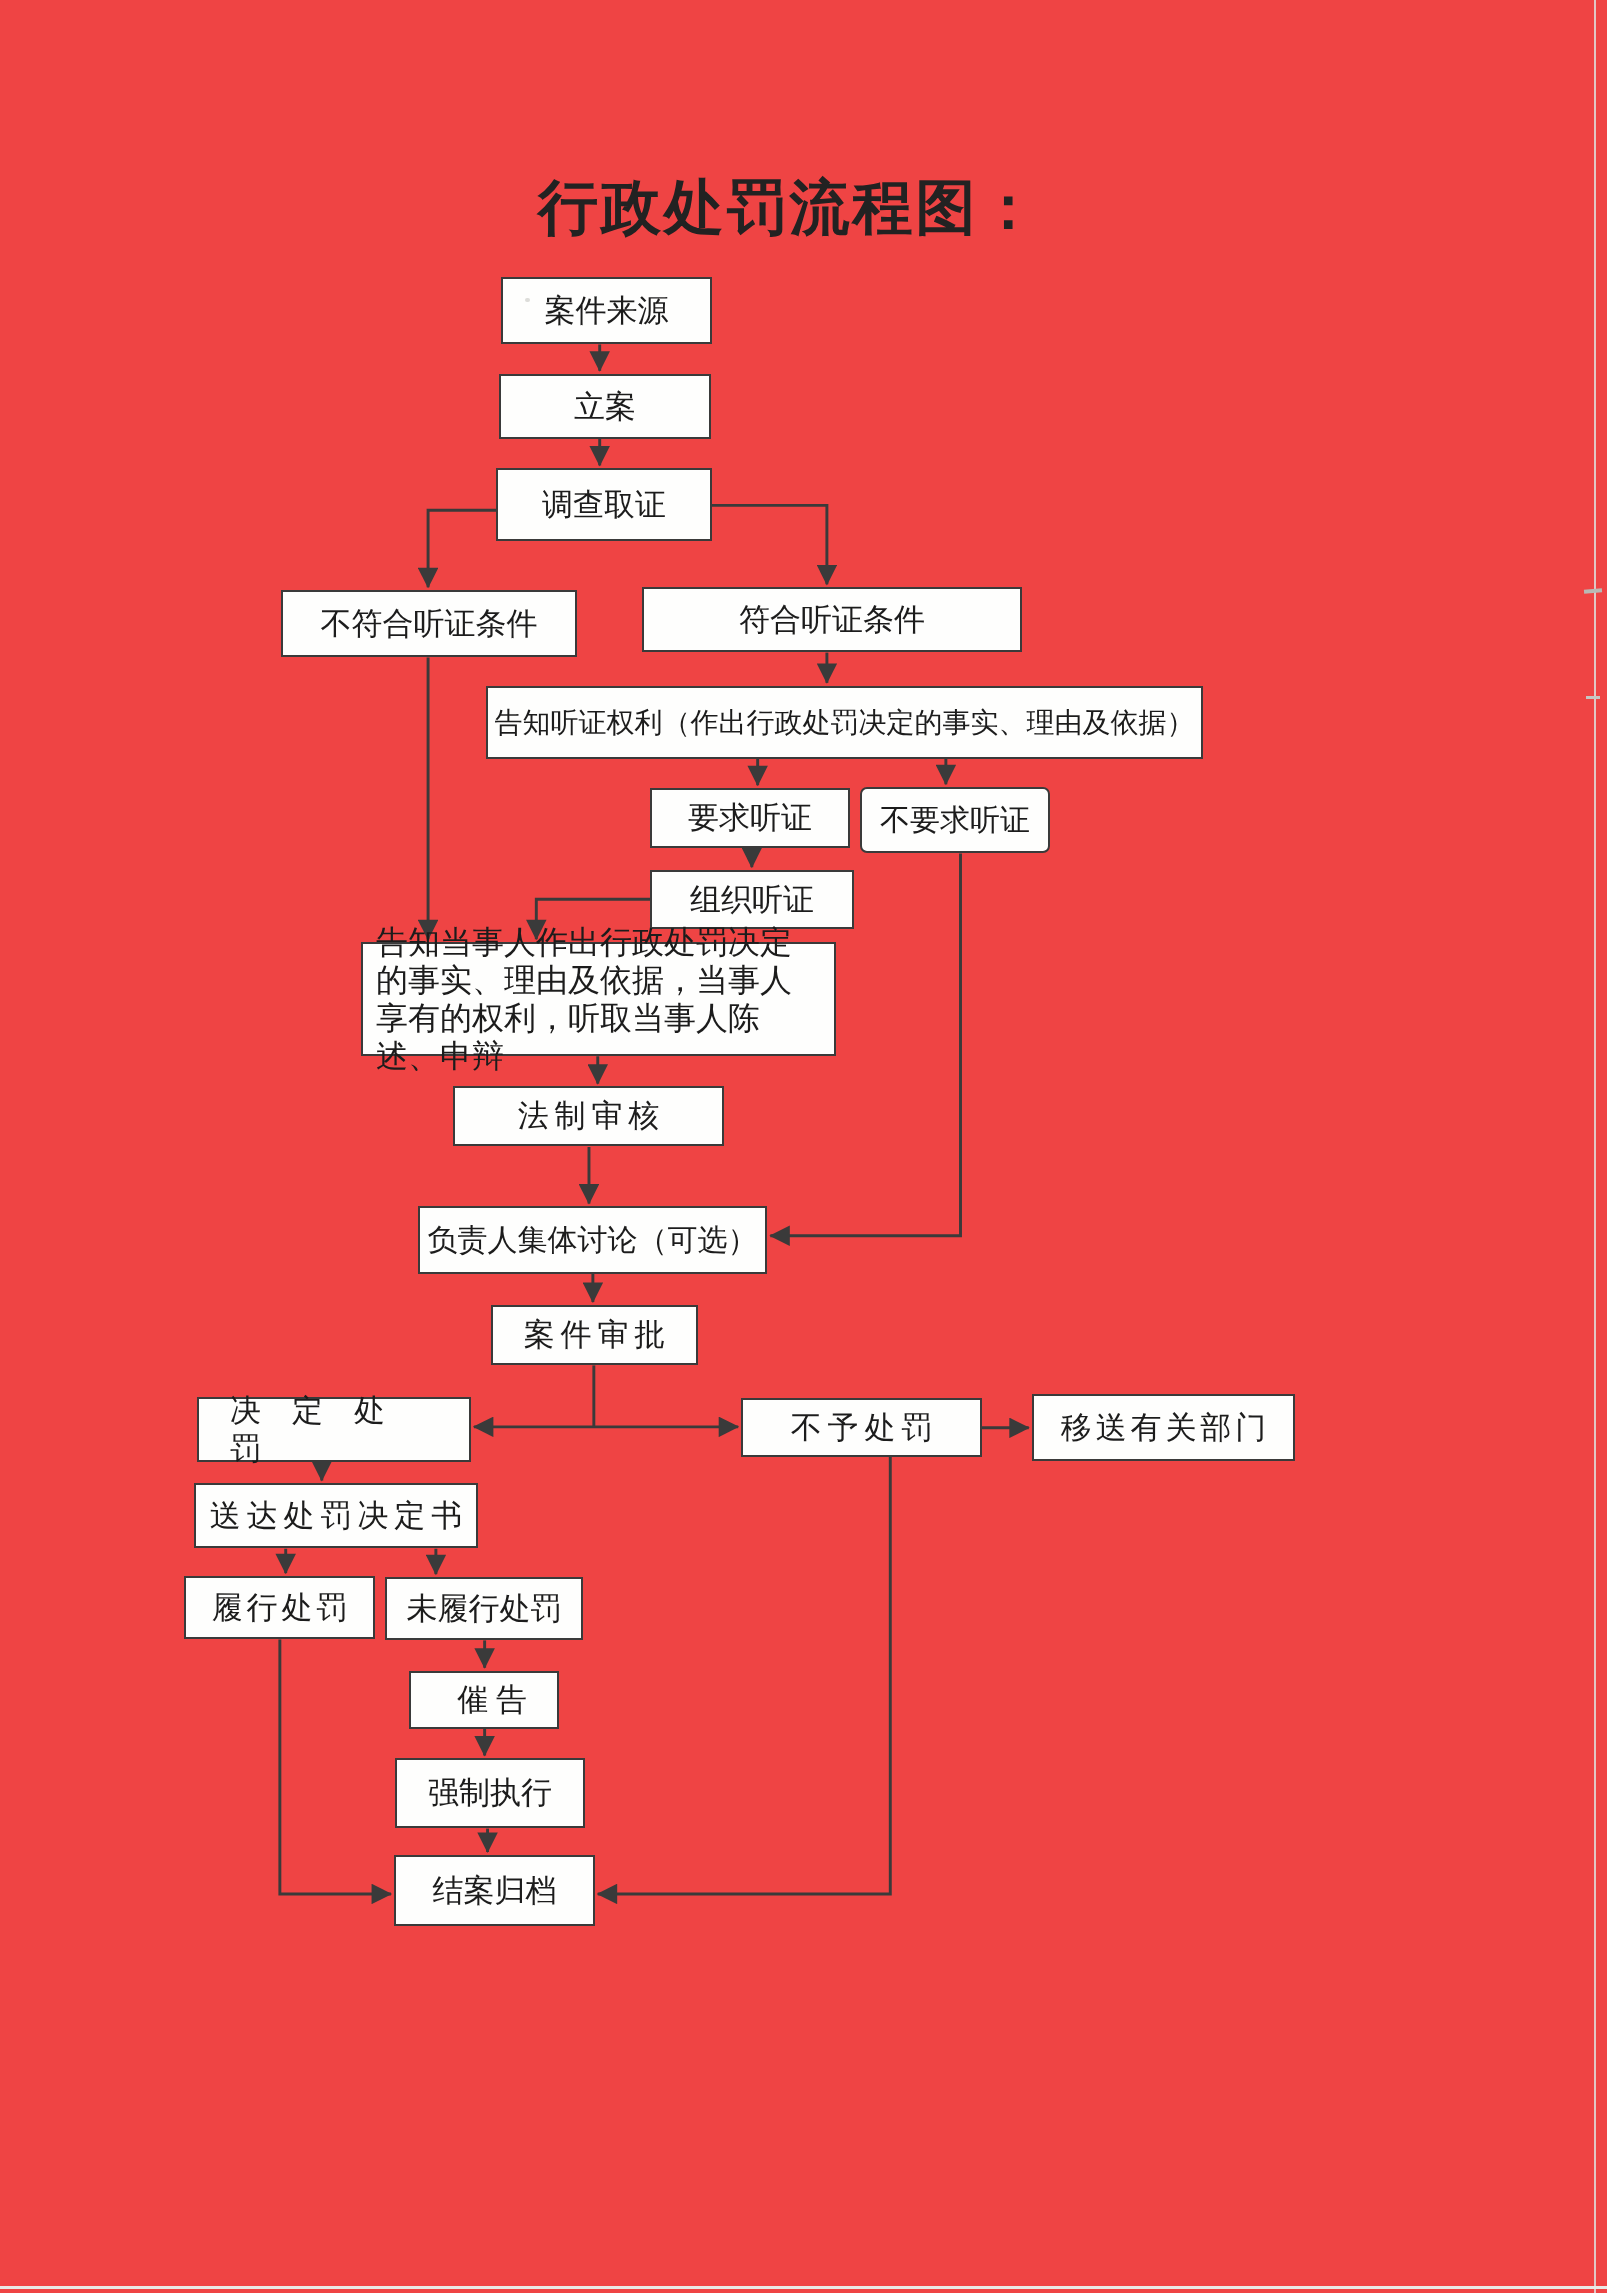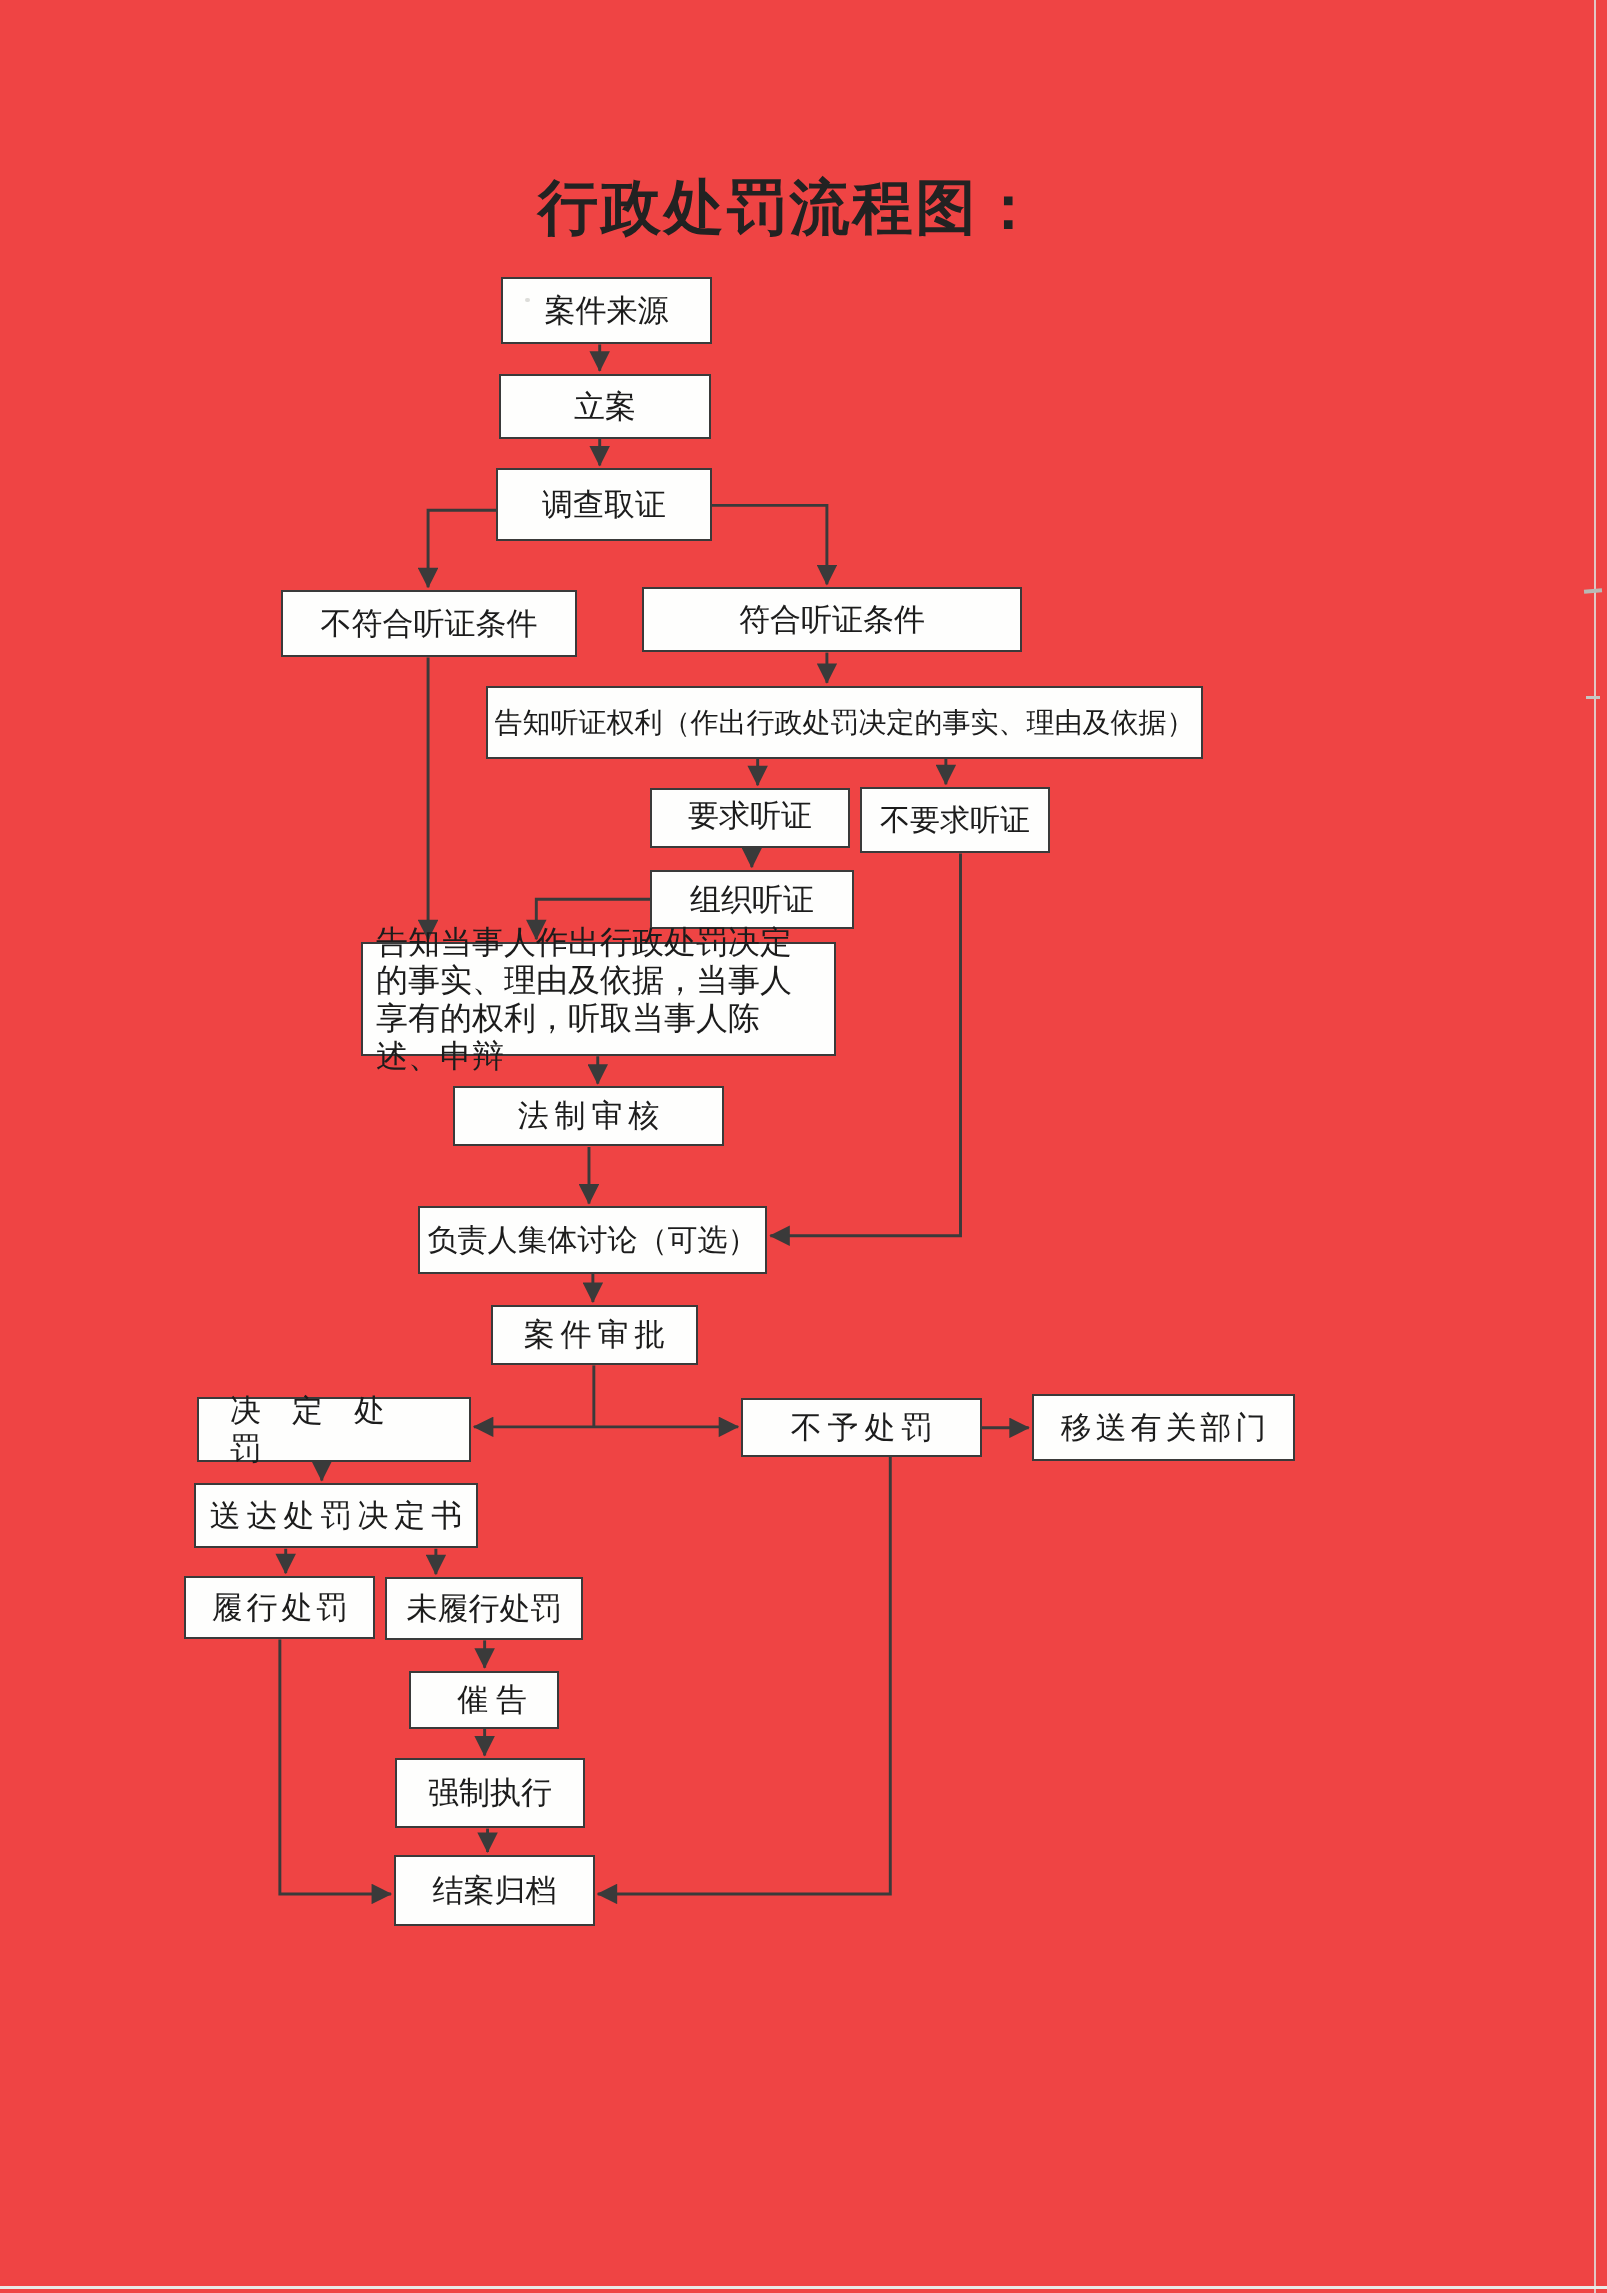--- a/index.html
+++ b/index.html
@@ -86,23 +86,23 @@
   <div class="node" style="left:499px;top:374px;width:212px;height:65px;">立案</div>
 
   <div class="node" style="left:281px;top:590px;width:296px;height:67px;">不符合听证条件</div>
 
   <div class="node" style="left:496px;top:468px;width:216px;height:73px;">调查取证</div>
 
   <div class="node" style="left:642px;top:587px;width:380px;height:65px;">符合听证条件</div>
 
   <div class="node fs29" style="left:486px;top:686px;width:717px;height:73px;">告知听证权利（作出行政处罚决定的事实、理由及依据）</div>
 
-  <div class="node" style="left:650px;top:788px;width:200px;height:60px;font-family:Liberation Mono, monospace;">要求听证</div>
+  <div class="node" style="left:650px;top:788px;width:200px;height:60px;">要求听证</div>
 
-  <div class="node fs31" style="left:860px;top:787px;width:190px;height:66px;">不要求听证</div>
+  <div class="node fs31" style="left:860px;top:787px;width:190px;height:66px;border-radius:7px;">不要求听证</div>
 
   <div class="node" style="left:650px;top:870px;width:204px;height:59px;">组织听证</div>
 
   <div class="node fs33" style="left:361px;top:942px;width:475px;height:114px;">告知当事人作出行政处罚决定的事实、理由及依据，当事人享有的权利，听取当事人陈述、申辩</div>
 
   <div class="node ls6" style="left:453px;top:1086px;width:271px;height:60px;">法制审核</div>
 
   <div class="node fs31" style="left:418px;top:1206px;width:349px;height:68px;">负责人集体讨论（可选）</div>
 
   <div class="node ls6" style="left:491px;top:1305px;width:207px;height:60px;">案件审批</div>

